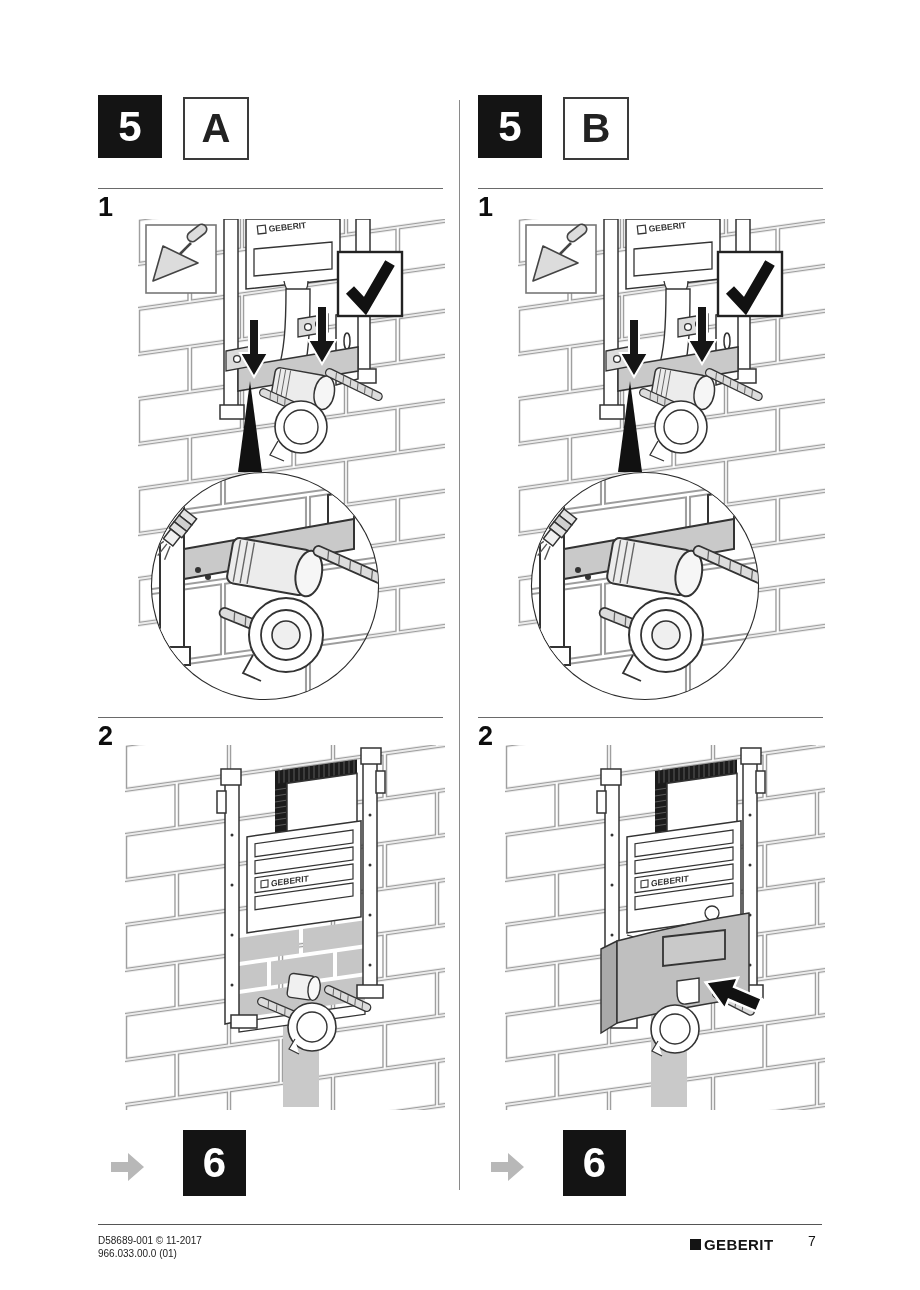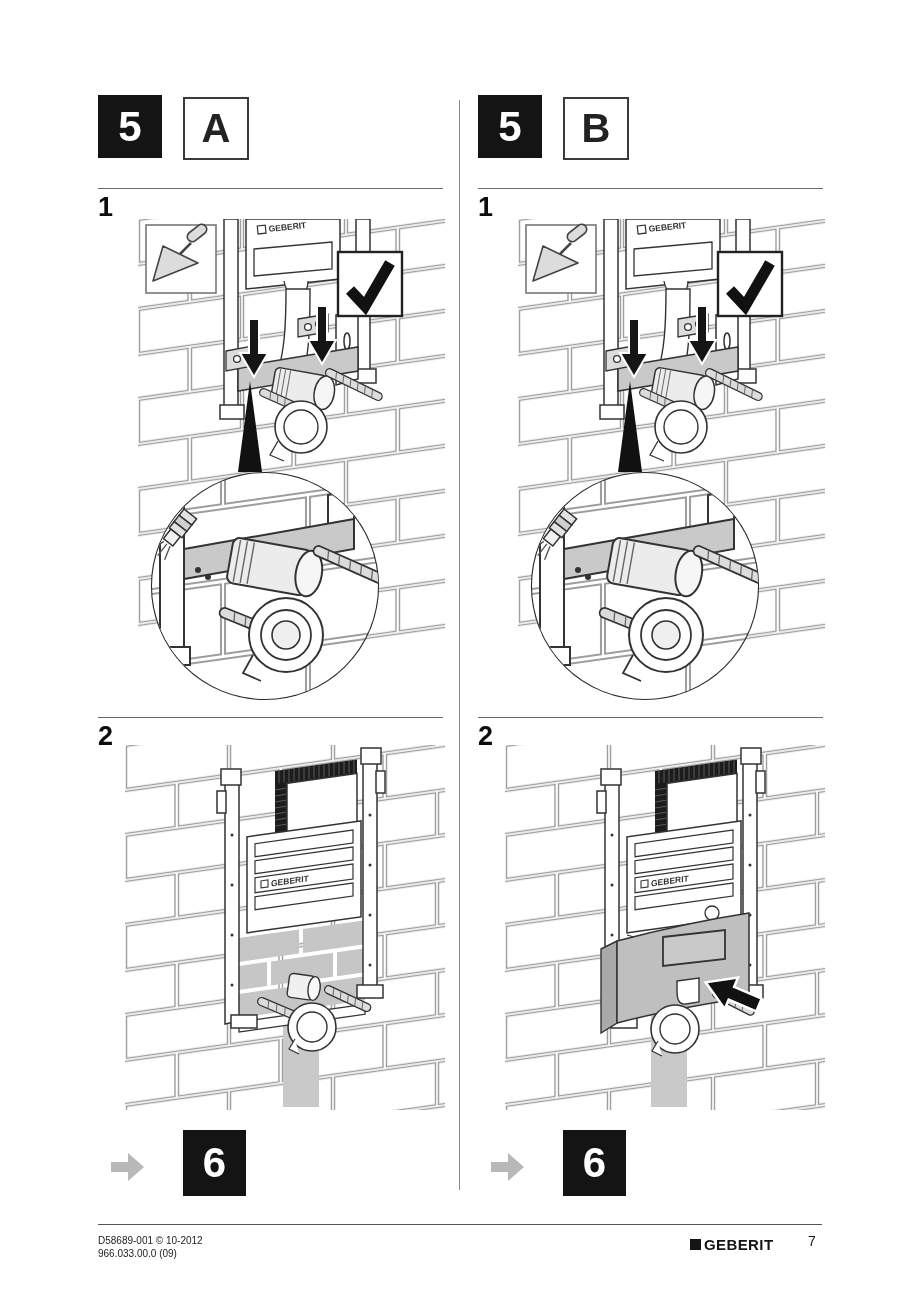--- a/index.html
+++ b/index.html
@@ -346,22 +346,22 @@
     <svg class="next-arrow" viewBox="0 0 34 32">
         <use href="#sym-next-arrow"></use>
       </svg>
     <div class="next-box">
         <span>6</span>
       </div>
   </section>
 
   <div class="footer-rule"></div>
   <div class="footer-left">
-    <div>D58689-001 © 10-2012</div>
-    <div>966.033.00.0 (09)</div>
+    <div>D58689-001 © 11-2017</div>
+    <div>966.033.00.0 (01)</div>
   </div>
   <div class="brand">
     <span class="sq"></span>
     <span class="txt">GEBERIT</span>
   </div>
   <div class="pageno">7</div>
 
 </div>
 
 </body></html>

